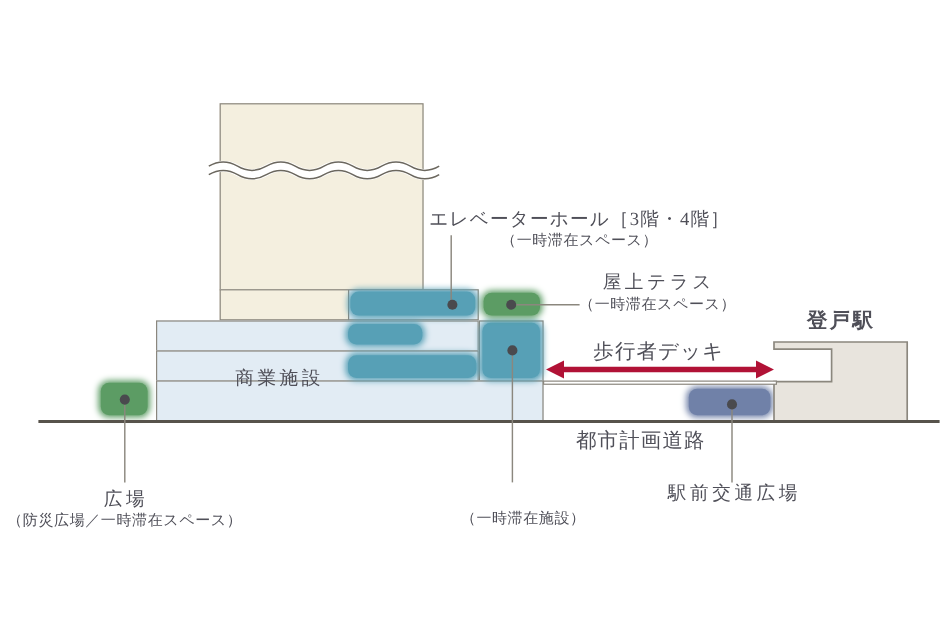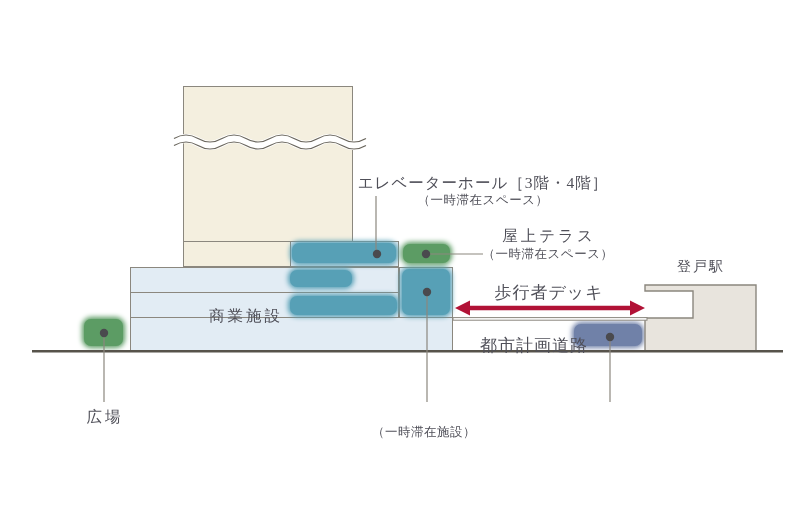--- a/index.html
+++ b/index.html
@@ -18,21 +18,21 @@
   svg#linework{position:absolute;left:0;top:0;pointer-events:none;}
   .station-shape{fill:var(--station_fill);stroke:var(--outline_gray);stroke-width:1.4;}
   .slab{fill:#ffffff;stroke:var(--outline_gray);stroke-width:1;}
   .ground{stroke:var(--ground_line);stroke-width:2.6;fill:none;}
   .leader{stroke:var(--outline_gray);stroke-width:1.2;fill:none;}
   .dot{fill:#4a4a4e;}
   .wave-erase{stroke:#ffffff;stroke-width:9;fill:none;}
   .wave-line{stroke:#6b675e;stroke-width:1.2;fill:none;}
   .arrow{fill:var(--arrow_red);}
   .lbl{position:absolute;white-space:nowrap;line-height:1.15;text-align:center;transform:translate(-50%,-50%);}
-  .lbl.big{font-size:14px;letter-spacing:2px;}
+  .lbl.big{font-size:17px;letter-spacing:2px;font-weight:bold;}
   .lbl.title{font-size:17px;letter-spacing:5px;}
   .lbl.main{font-size:15.5px;letter-spacing:1px;}
   .lbl.mid{font-size:17px;letter-spacing:1px;}
   .lbl.sub{font-size:12.5px;letter-spacing:0.5px;}
   .lbl.spread{letter-spacing:3px;}
 </style>
 </head>
 <body>
 
 <div id="canvas">
@@ -86,21 +86,23 @@
   <div class="lbl main" style="left:483px;top:183px;">エレベーターホール［3階・4階］</div>
   <div class="lbl sub" style="left:483px;top:200px;">（一時滞在スペース）</div>
 
   <div class="lbl main spread" style="left:549px;top:236px;text-align:right;">屋上テラス</div>
   <div class="lbl sub" style="left:548px;top:254px;">（一時滞在スペース）</div>
 
   <div class="lbl mid" style="left:549px;top:293px;">歩行者デッキ</div>
 
   <div class="lbl big" style="left:701px;top:267px;">登戸駅</div>
 
-  <div class="lbl main spread" style="left:233px;top:316px;margin-left:13px;">商業施設</div>
+  <div class="lbl main spread" style="left:233px;top:316px;">商業施設</div>
 
-  <div class="lbl mid" style="left:534px;top:346px;">都市計画道路</div>
+  <div class="lbl mid" style="left:534px;top:367px;">都市計画道路</div>
 
   <div class="lbl main spread" style="left:105px;top:417px;">広場</div>
+  <div class="lbl sub" style="left:104px;top:434px;">（防災広場／一時滞在スペース）</div>
 
-  <div class="lbl sub" style="left:424px;top:432px;text-align:center;">（一時滞在施設）</div>
+  <div class="lbl sub" style="left:436px;top:432px;text-align:center;">（一時滞在施設）</div>
 
+  <div class="lbl main spread" style="left:612px;top:412px;">駅前交通広場</div>
 </div>
 
 </body></html>

